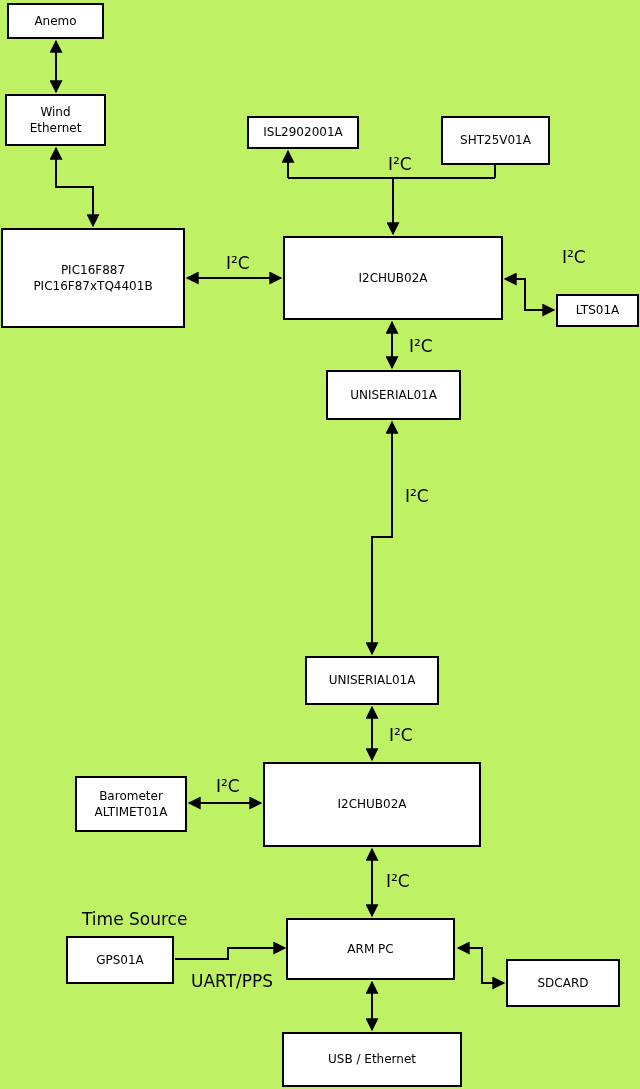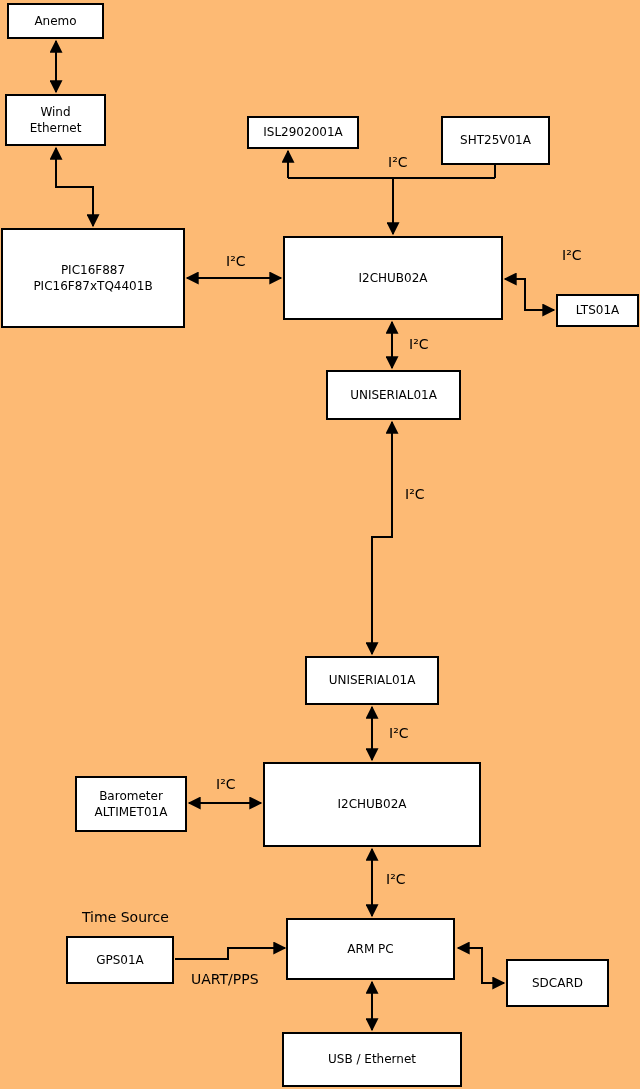--- a/index.html
+++ b/index.html
@@ -4,21 +4,21 @@
 <style>
   html, body {
     margin: 0;
     padding: 0;
     background: #ffffff;
   }
   .canvas {
     position: relative;
     width: 640px;
     height: 1089px;
-    background: #fdba74;
+    background: #bef264;
     font-family: "DejaVu Sans", sans-serif;
     color: #000;
     overflow: hidden;
   }
   .wires {
     position: absolute;
     left: 0;
     top: 0;
   }
   .box {
@@ -30,21 +30,21 @@
     flex-direction: column;
     align-items: center;
     justify-content: center;
     text-align: center;
     font-size: 12px;
     line-height: 1.35;
     white-space: nowrap;
   }
   .lbl {
     position: absolute;
-    font-size: 14px;
+    font-size: 17px;
     line-height: 1.1;
     white-space: nowrap;
   }
 </style>
 </head>
 <body>
 
 <div class="canvas">
 
   <svg class="wires" width="640" height="1089" viewBox="0 0 640 1089">
@@ -134,21 +134,21 @@
   </div>
 
   <div class="box" style="left:66px; top:936px; width:108px; height:48px;">
     <span>GPS01A</span>
   </div>
 
   <div class="box" style="left:286px; top:918px; width:169px; height:62px;">
     <span>ARM PC</span>
   </div>
 
-  <div class="box" style="left:506px; top:959px; width:103px; height:48px;">
+  <div class="box" style="left:506px; top:959px; width:114px; height:48px;">
     <span>SDCARD</span>
   </div>
 
   <div class="box" style="left:282px; top:1032px; width:180px; height:55px;">
     <span>USB / Ethernet</span>
   </div>
 
   <span class="lbl" style="left:388px; top:155px;">I²C</span>
   <span class="lbl" style="left:226px; top:254px;">I²C</span>
   <span class="lbl" style="left:562px; top:248px;">I²C</span>

